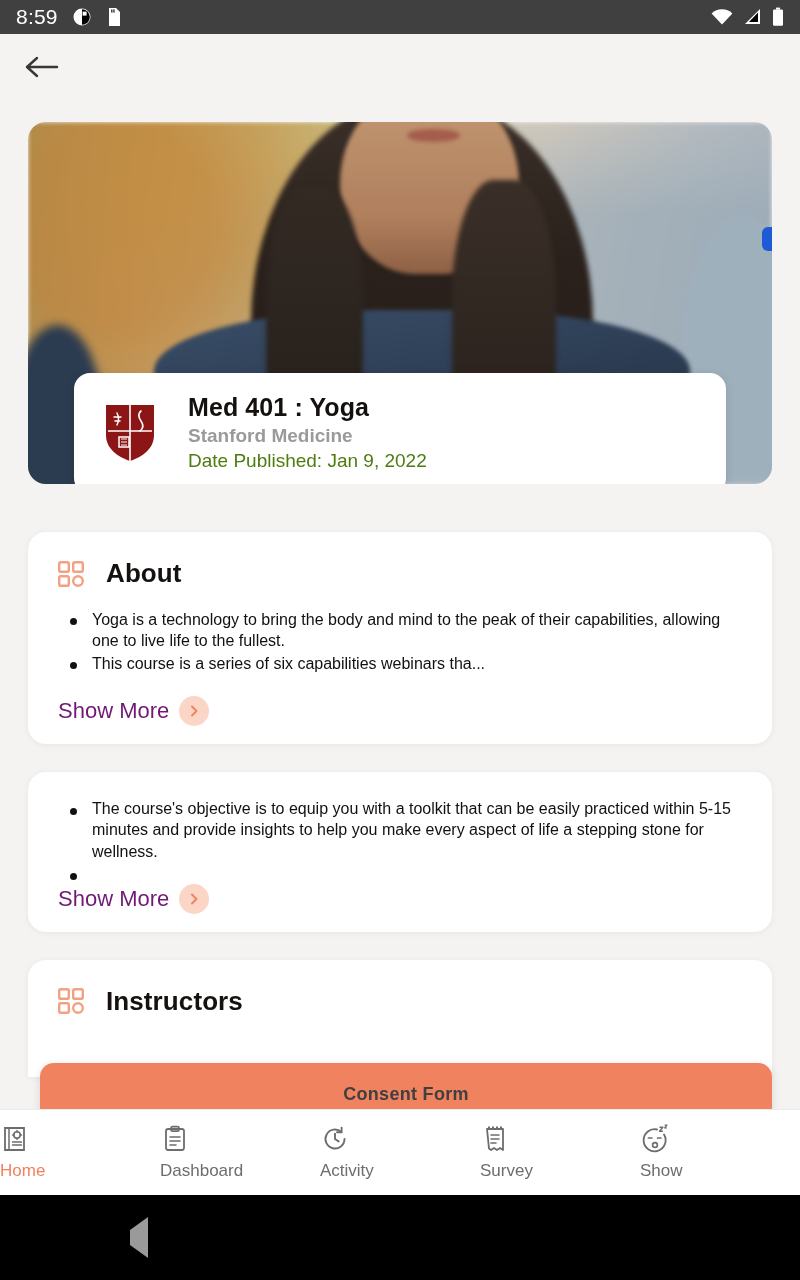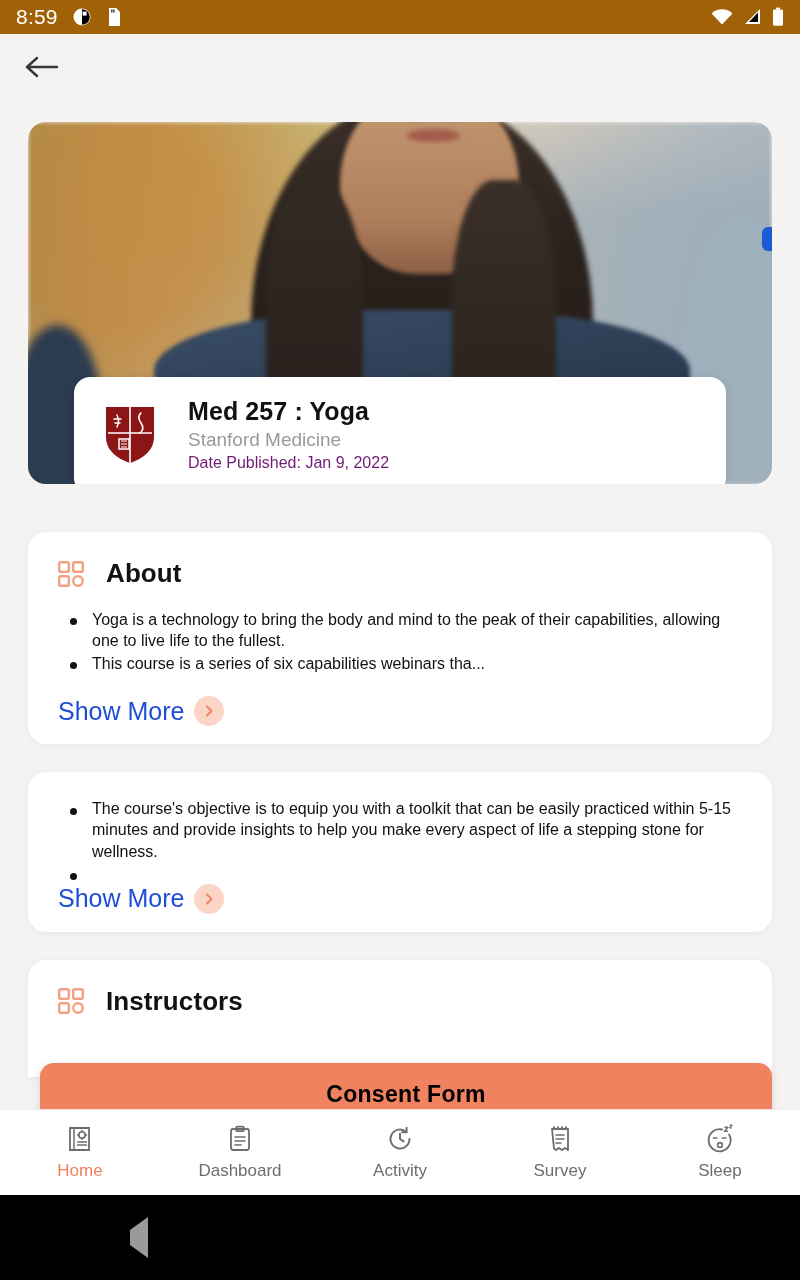--- a/index.html
+++ b/index.html
@@ -7,21 +7,21 @@
     width:800px; height:1280px;
     background:#000;
     font-family:"Liberation Sans", sans-serif;
     overflow:hidden;
   }
   .phone { position:relative; width:800px; height:1280px; background:#f4f3f2; }
 
   
   .statusbar {
     position:absolute; top:0; left:0; width:800px; height:34px;
-    background:#a16207; color:#fff;
+    background:#404040; color:#fff;
     display:flex; align-items:center; justify-content:space-between;
     padding:0 16px;
   }
   .sb-left { display:flex; align-items:center; gap:14px; }
   .sb-time { font-size:21px; font-weight:400; letter-spacing:.2px; }
   .sb-right { display:flex; align-items:center; gap:9px; }
 
   
   .appbar {
     position:absolute; top:34px; left:0; width:800px; height:66px;
@@ -104,22 +104,22 @@
   .course-card {
     position:absolute; left:46px; right:46px; bottom:-10px;
     background:#fff; border-radius:16px;
     padding:20px 26px 22px 26px;
     display:flex; align-items:center; gap:28px;
     box-shadow:0 2px 10px rgba(0,0,0,.10);
   }
   .shield-wrap { flex:0 0 auto; width:60px; display:flex; justify-content:center; }
   .course-meta { display:flex; flex-direction:column; gap:3px; }
   .course-title { font-size:25px; font-weight:600; color:#14100e; letter-spacing:.1px; }
-  .course-org { font-size:19px; color:#9a9a9a; font-weight:400; }
-  .course-date { font-size:16px; color:#701a75; font-weight:400; }
+  .course-org { font-size:19px; color:#9a9a9a; font-weight:700; }
+  .course-date { font-size:19px; color:#4d7c0f; font-weight:400; }
 
   
   .card {
     margin:28px 28px 0 28px; background:#fff;
     border-radius:18px; padding:26px 30px 18px 30px;
     box-shadow:0 1px 6px rgba(0,0,0,.06);
   }
   .card-head { display:flex; align-items:center; gap:22px; margin-bottom:20px; }
   .card-title { font-size:26px; font-weight:600; color:#15110f; letter-spacing:.1px; }
 
@@ -130,49 +130,49 @@
   }
   .bullets li::before {
     content:""; position:absolute; left:6px; top:.58em;
     width:7px; height:7px; border-radius:50%; background:#111;
   }
 
   .show-more {
     display:flex; align-items:center; justify-content:flex-end;
     gap:10px; margin-top:22px; cursor:pointer; background:none; border:none;
   }
-  .show-more-label { font-size:25px; color:#1d4ed8; font-weight:500; }
+  .show-more-label { font-size:22px; color:#701a75; font-weight:500; }
   .chev-circle {
     width:30px; height:30px; border-radius:50%;
     background:#fbd5c6; display:flex; align-items:center; justify-content:center;
   }
 
   
   .card-partial {
     margin:28px 28px 0 28px; background:#fff;
     border-radius:18px 18px 0 0; padding:26px 30px 40px 30px;
     box-shadow:0 1px 6px rgba(0,0,0,.06);
   }
 
   
   .consent-btn {
     position:absolute; left:40px; right:28px; top:1063px; height:62px;
-    background:#f0825f; color:#000000; border:none; border-radius:14px;
-    font-size:23px; font-weight:700; letter-spacing:.3px;
+    background:#f0825f; color:#404040; border:none; border-radius:14px;
+    font-size:18px; font-weight:700; letter-spacing:.3px;
     cursor:pointer; box-shadow:0 2px 8px rgba(0,0,0,.12);
   }
 
   
   .tabbar {
     position:absolute; left:0; bottom:85px; width:800px; height:86px;
     background:#fff; display:flex; align-items:center;
     border-top:1px solid #ececec;
   }
   .tab {
-    flex:1; display:flex; flex-direction:column; align-items:center;
+    flex:1; display:flex; flex-direction:column; align-items:flex-start;
     gap:7px; cursor:pointer; background:none; border:none;
   }
   .tab-label { font-size:17px; color:#6d6d6d; font-weight:400; }
   .tab.active .tab-label { color:#f0825f; }
 
   
   .navbar {
     position:absolute; left:0; bottom:0; width:800px; height:85px;
     background:#000; display:flex; align-items:center; justify-content:space-around;
   }
@@ -248,21 +248,21 @@
             <path d="M2 2h48v30c0 14-12 22-24 26C14 54 2 46 2 32z" fill="#8c1515"></path>
             <path d="M26 2v56" stroke="#fff" stroke-width="1.6"></path>
             <path d="M4 28h44" stroke="#fff" stroke-width="1.6"></path>
             <path d="M13 10c2 4 2 8 0 12M10 14h7M11 18h5" stroke="#fff" stroke-width="1.5" fill="none" stroke-linecap="round"></path>
             <path d="M37 8c-4 3-2 7 0 10s3 7-1 10" stroke="#fff" stroke-width="1.6" fill="none" stroke-linecap="round"></path>
             <rect x="15" y="34" width="10" height="10" fill="none" stroke="#fff" stroke-width="1.5"></rect>
             <path d="M17 36h6M17 39h6M17 42h6" stroke="#fff" stroke-width="1"></path>
           </svg>
         </div>
         <div class="course-meta">
-          <div class="course-title">Med 257 : Yoga</div>
+          <div class="course-title">Med 401 : Yoga</div>
           <div class="course-org">Stanford Medicine</div>
           <div class="course-date">Date Published: Jan 9, 2022</div>
         </div>
       </div>
     </div>
 
     <div class="card" style="margin-top:48px;">
       <div class="card-head">
         <svg width="26" height="26" viewBox="0 0 26 26">
           <rect x="1.2" y="1.2" width="9.6" height="9.6" rx="1.6" fill="none" stroke="#f2a183" stroke-width="2.4"></rect>
@@ -356,21 +356,21 @@
     </button>
 
     <button class="tab">
       <svg width="30" height="30" viewBox="0 0 30 30">
         <path d="M24 10.5a11 11 0 1 1-7-5" fill="none" stroke="#6d6d6d" stroke-width="1.8" stroke-linecap="round"></path>
         <path d="M8.5 14h3.4M17.5 14h3.4" stroke="#6d6d6d" stroke-width="1.7" stroke-linecap="round"></path>
         <circle cx="15" cy="21" r="2.4" fill="none" stroke="#6d6d6d" stroke-width="1.6"></circle>
         <path d="M19.5 3.2h3.4l-3.4 4h3.4" fill="none" stroke="#6d6d6d" stroke-width="1.4" stroke-linejoin="round"></path>
         <path d="M24.6 1.2h2.4l-2.4 2.8h2.4" fill="none" stroke="#6d6d6d" stroke-width="1.2" stroke-linejoin="round"></path>
       </svg>
-      <span class="tab-label">Sleep</span>
+      <span class="tab-label">Show</span>
     </button>
 
   </div>
 
   <div class="navbar">
     <button class="nav-btn">
       <span class="nav-tri"></span>
     </button>
     <button class="nav-btn">
       <span class="nav-circ"></span>

